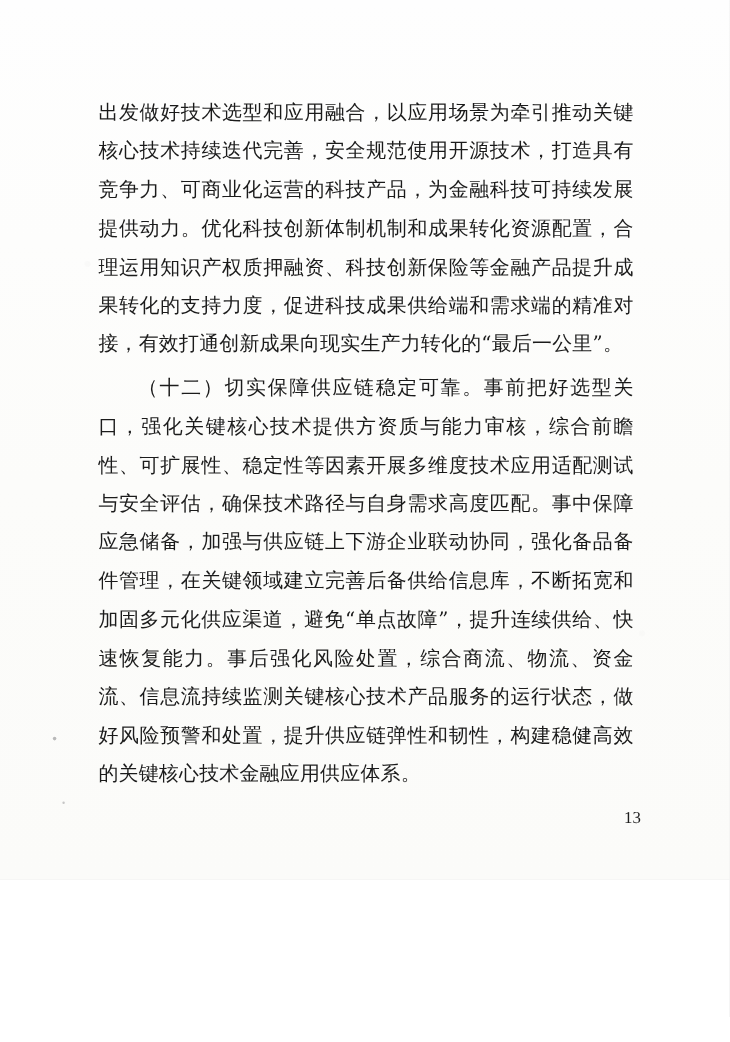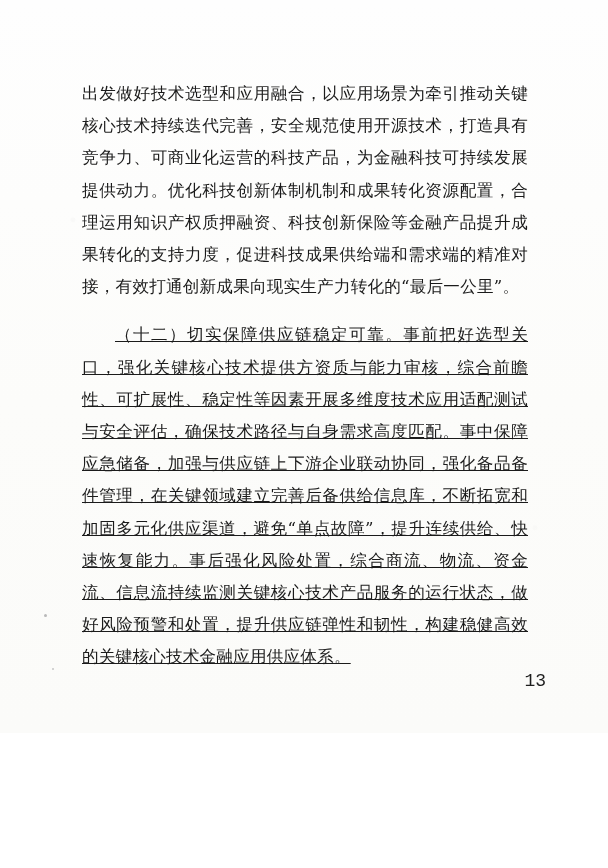--- a/index.html
+++ b/index.html
@@ -44,30 +44,29 @@
     text-align: justify;
     text-justify: inter-ideograph;
     letter-spacing: 0.2px;
     font-family: "DejaVu Serif", serif;
     text-indent: 0;
   }
   p.para.indent {
     text-indent: 33px;
   }
   p.para + p.para {
-    margin-top: 16px;
-    text-decoration: underline;
+    margin-top: 4px;
   }
   .page-number {
     position: absolute;
-    right: 62px;
+    right: 74px;
     bottom: 42px;
-    font-size: 18px;
+    font-size: 14px;
     color: #1d1d1d;
-    font-family: Liberation Mono, monospace;
+    font-family: Liberation Serif, serif;
   }
   .edge-mark {
     position: absolute;
     left: 44px;
     top: 614px;
     width: 3px;
     height: 3px;
     background: #b9b9b9;
     border-radius: 50%;
   }

